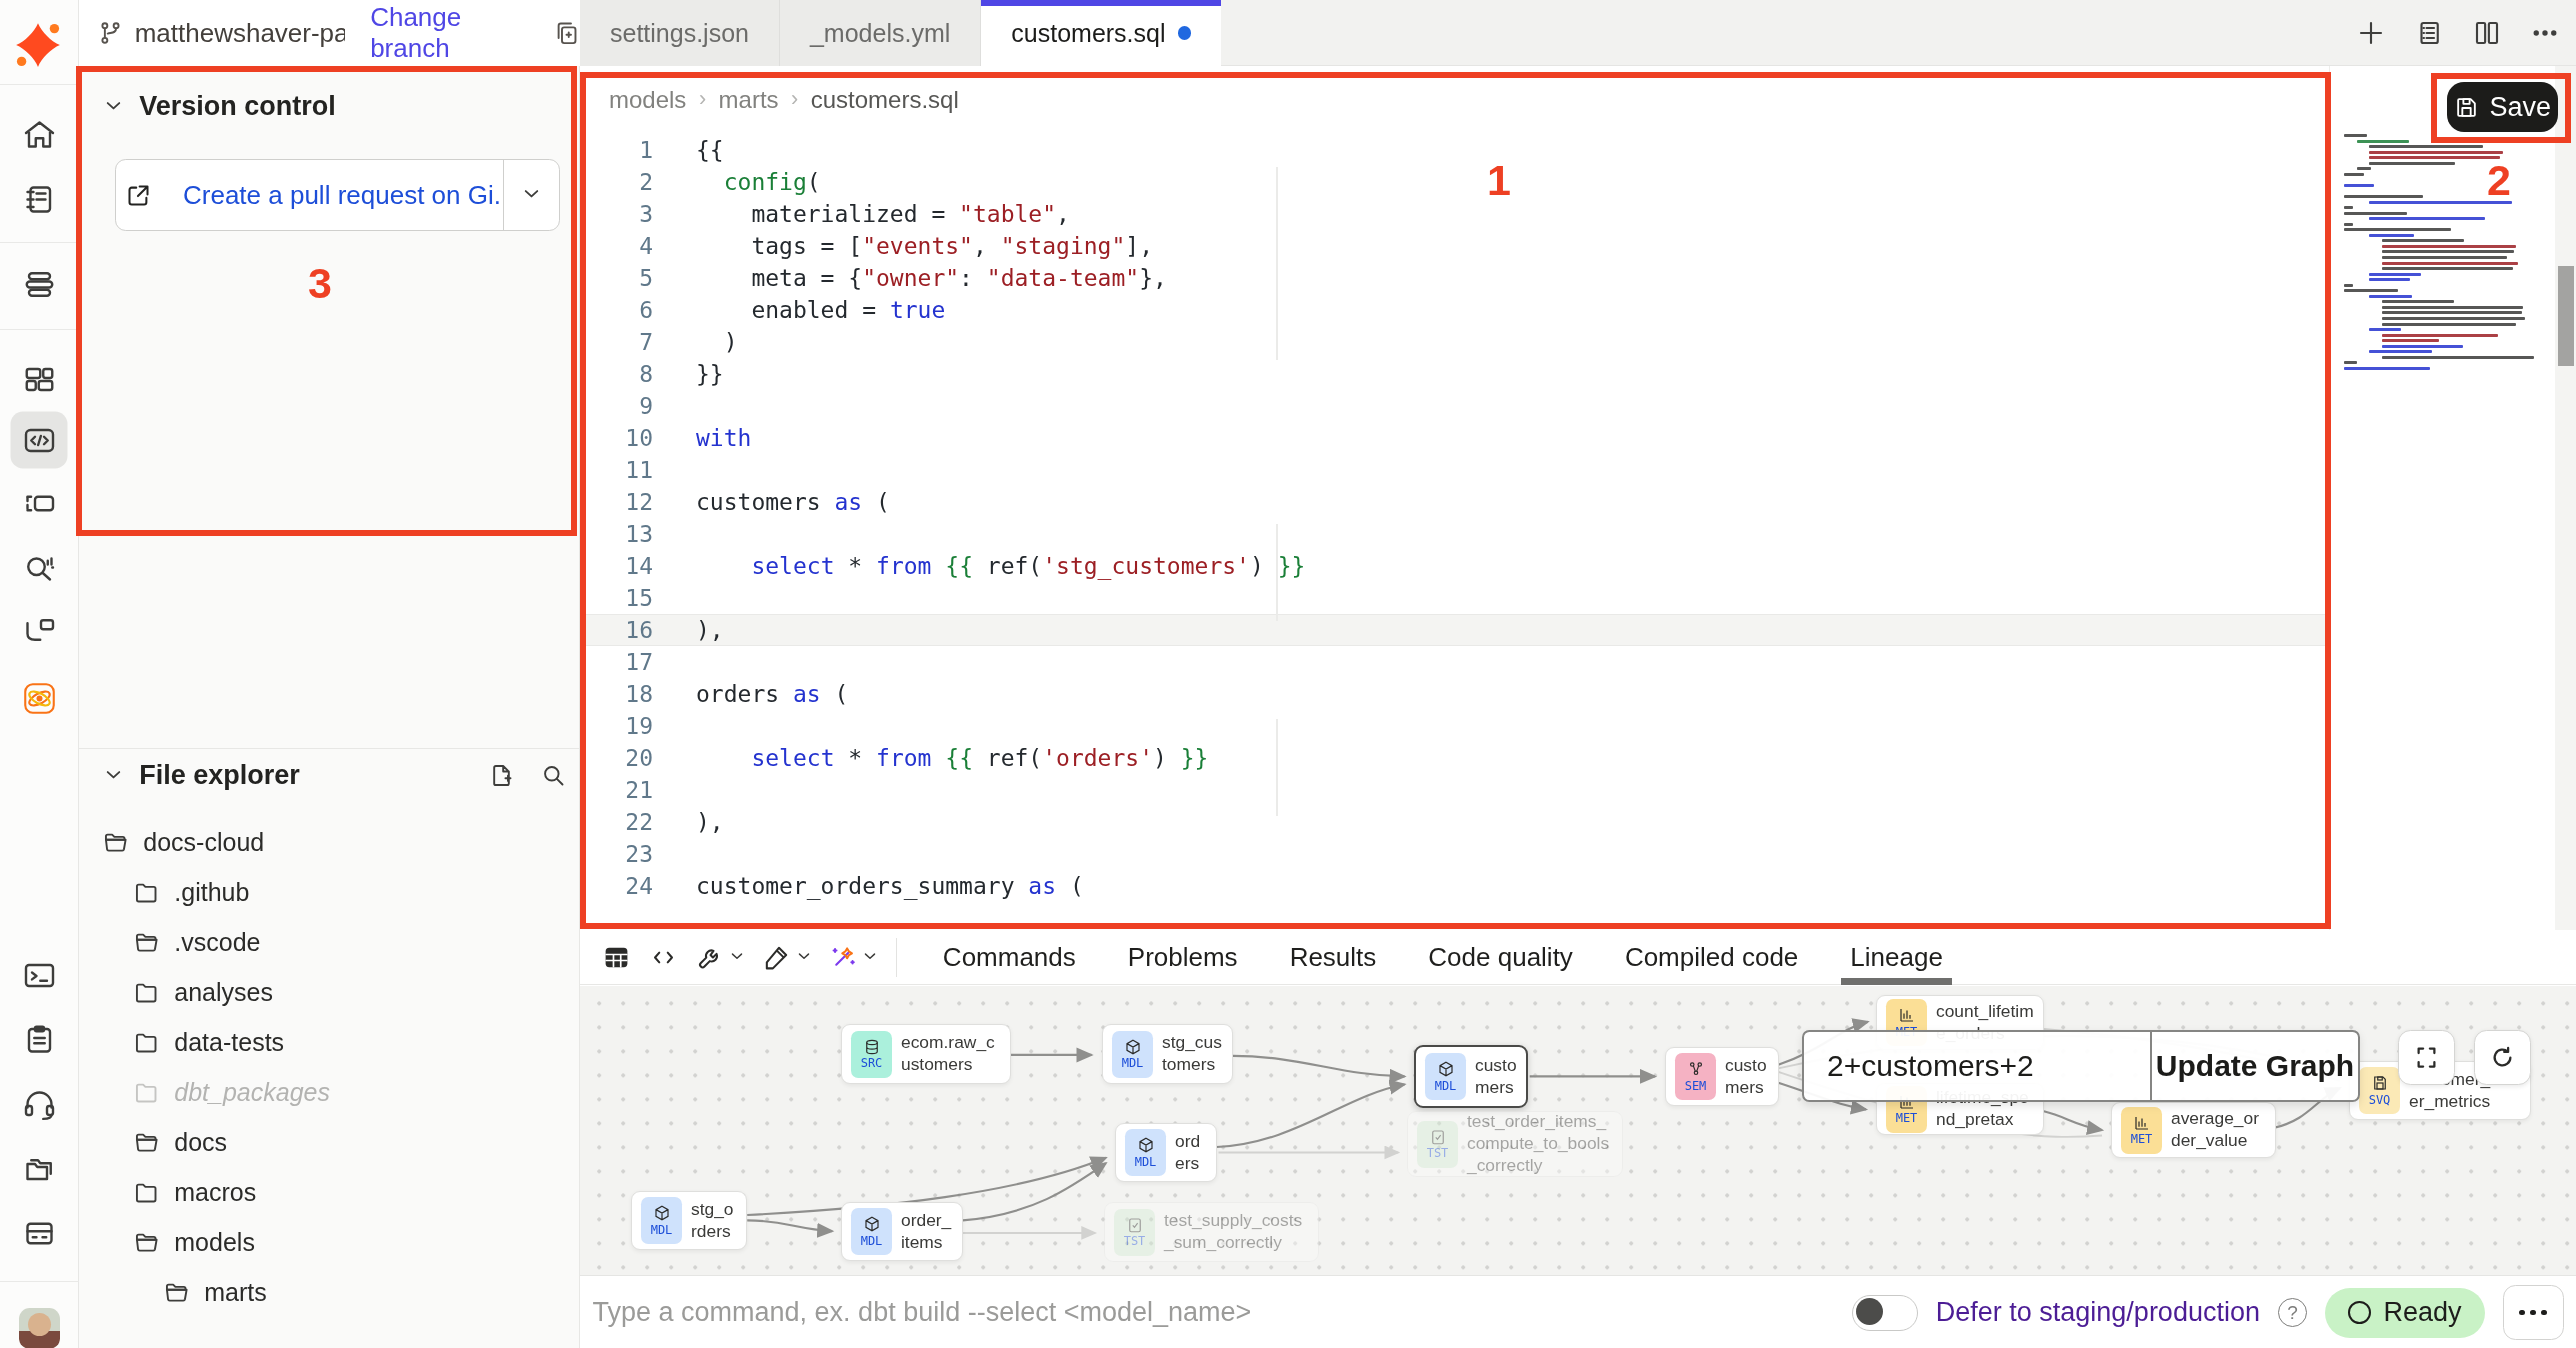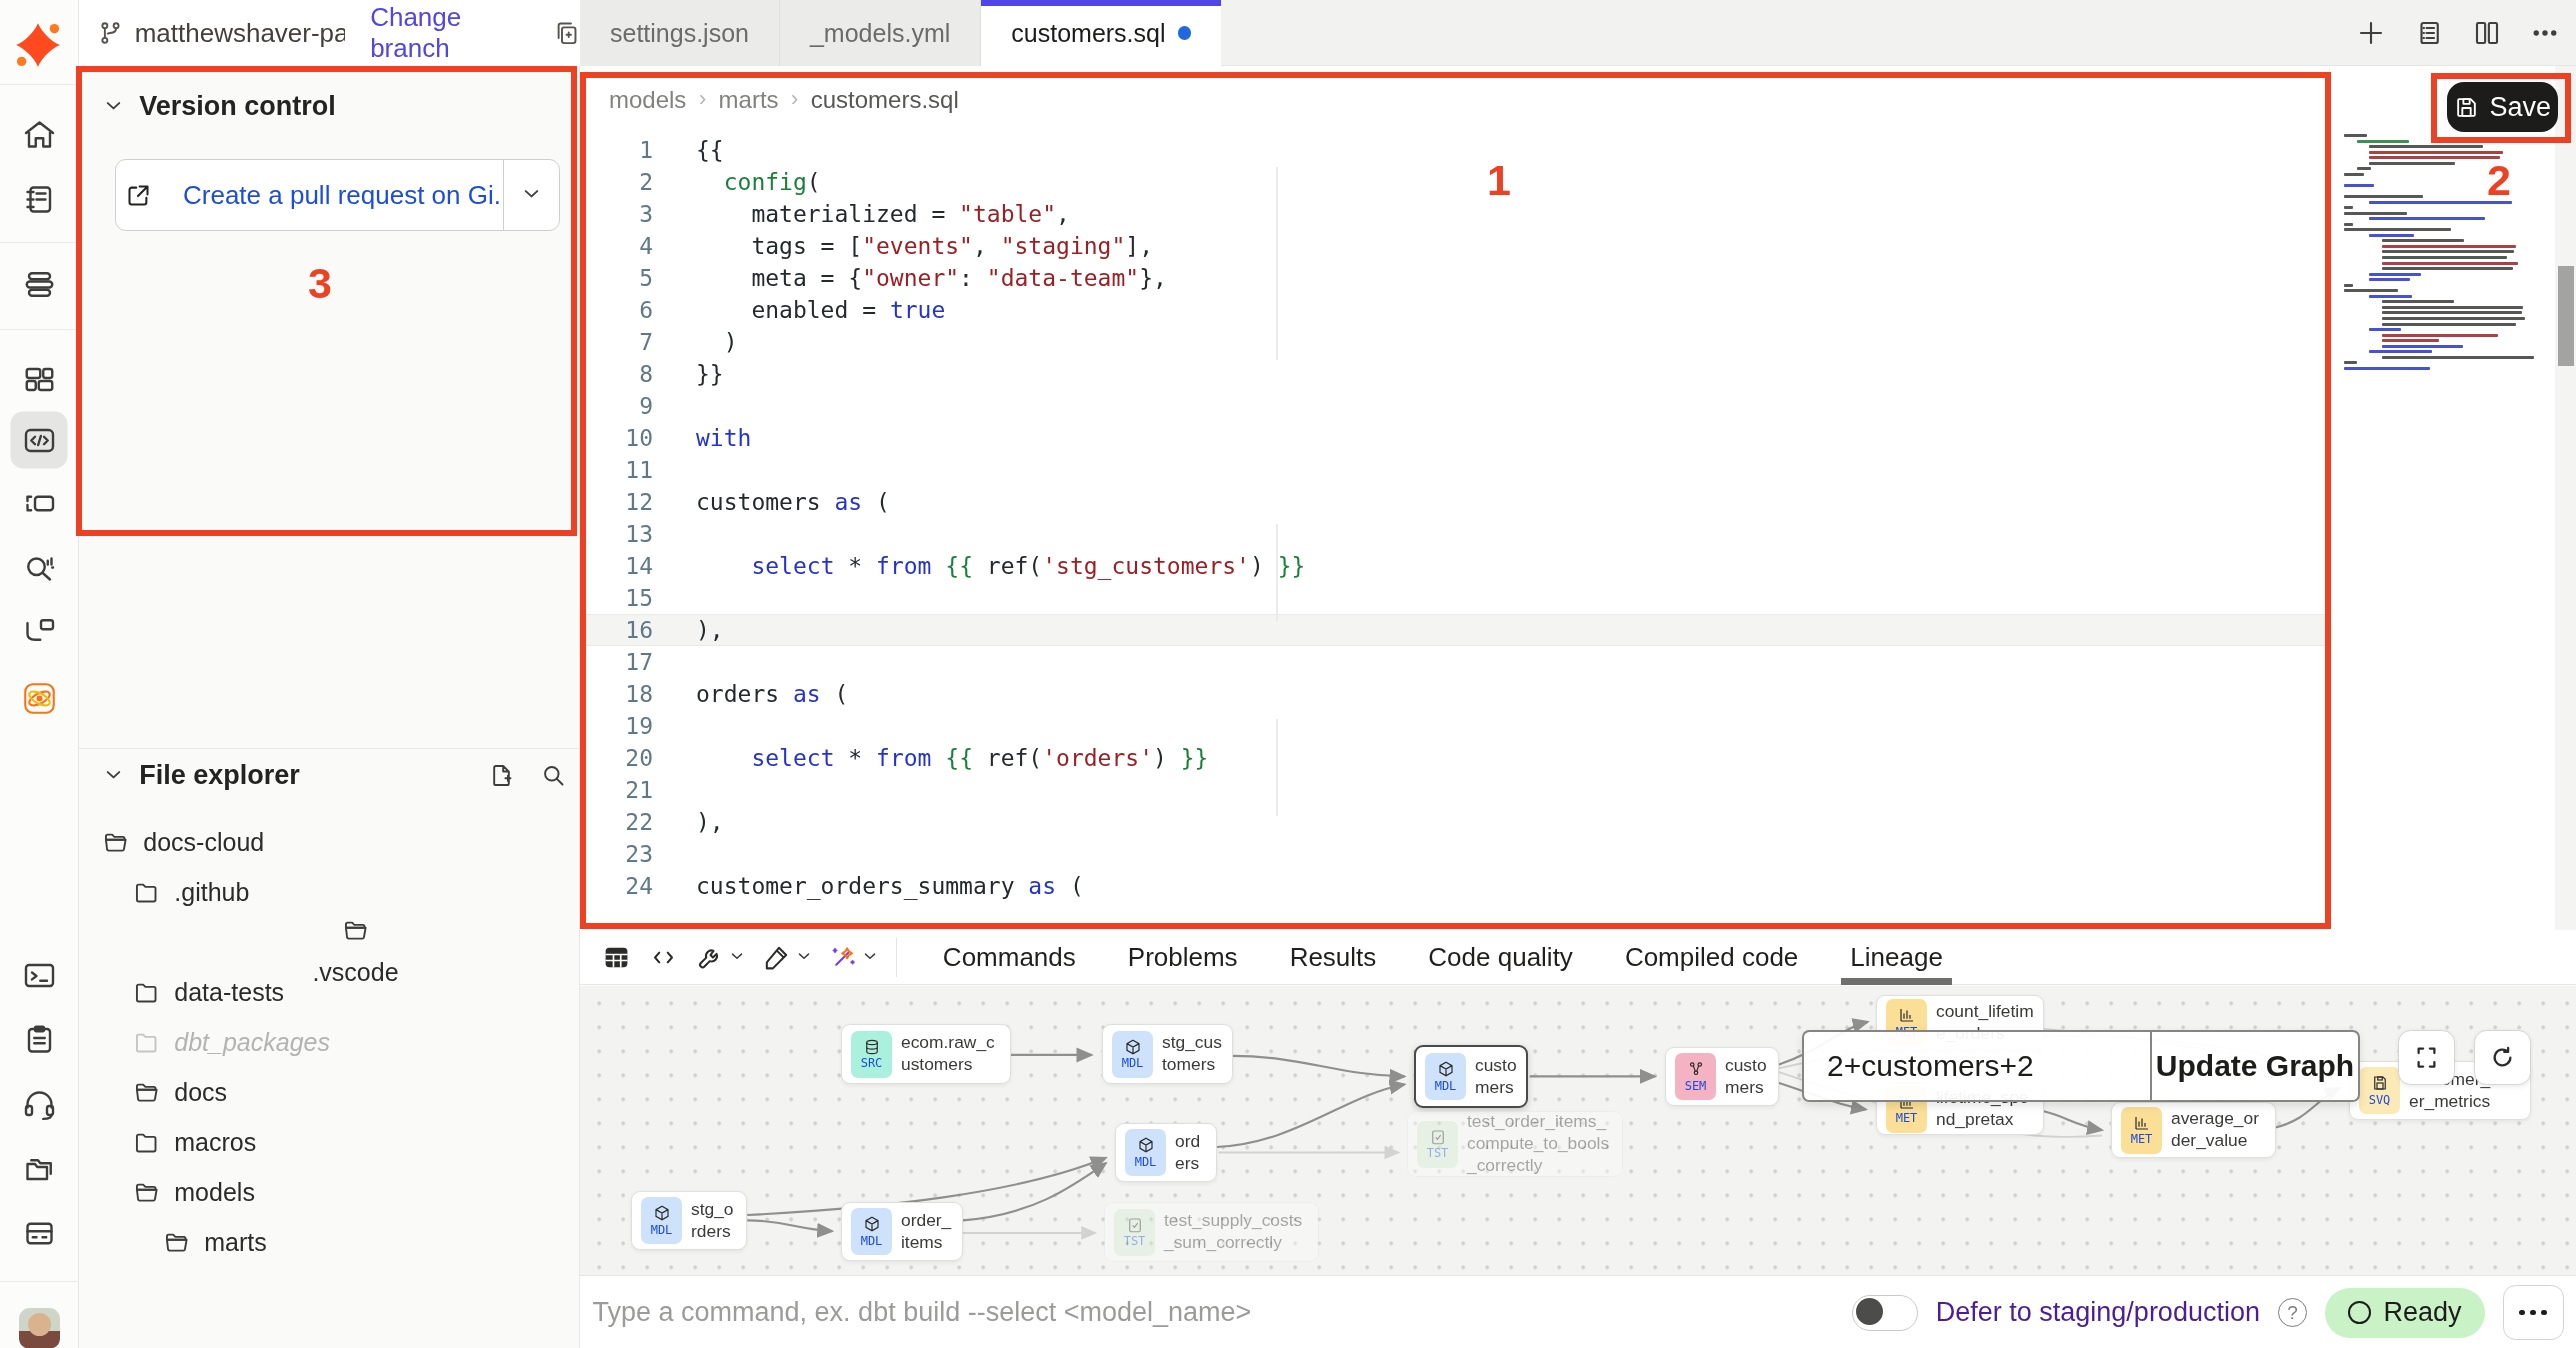--- a/index.html
+++ b/index.html
@@ -354,28 +354,36 @@
           <span>docs-cloud</span>
         </div>
         <div class="tree-row" style="padding-left: 54px;">
           <span style="display:flex">
             <svg viewBox="0 0 24 24">
               <path d="M3.5 18.5 V6.5 a1.5 1.5 0 0 1 1.5 -1.5 h4 l2 2 h7.5 a1.5 1.5 0 0 1 1.5 1.5 v10 a1.5 1.5 0 0 1 -1.5 1.5 H5 a1.5 1.5 0 0 1 -1.5 -1.5 Z"></path>
             </svg>
           </span>
           <span>.github</span>
         </div>
-        <div class="tree-row" style="padding-left: 54px; flex-direction: column;">
+        <div class="tree-row" style="padding-left: 54px;">
           <span style="display:flex">
             <svg viewBox="0 0 24 24">
               <path d="M3.5 6.5 a1.5 1.5 0 0 1 1.5 -1.5 h4 l2 2 h7.5 a1.5 1.5 0 0 1 1.5 1.5 v1 H3.5 Z"></path>
               <path d="M3.5 9.5 H21 L19.5 18 a1.5 1.5 0 0 1 -1.5 1.2 H6 A1.5 1.5 0 0 1 4.5 18 Z"></path>
             </svg>
           </span>
           <span>.vscode</span>
+        </div>
+        <div class="tree-row" style="padding-left: 54px;">
+          <span style="display:flex">
+            <svg viewBox="0 0 24 24">
+              <path d="M3.5 18.5 V6.5 a1.5 1.5 0 0 1 1.5 -1.5 h4 l2 2 h7.5 a1.5 1.5 0 0 1 1.5 1.5 v10 a1.5 1.5 0 0 1 -1.5 1.5 H5 a1.5 1.5 0 0 1 -1.5 -1.5 Z"></path>
+            </svg>
+          </span>
+          <span>analyses</span>
         </div>
         <div class="tree-row" style="padding-left: 54px;">
           <span style="display:flex">
             <svg viewBox="0 0 24 24">
               <path d="M3.5 18.5 V6.5 a1.5 1.5 0 0 1 1.5 -1.5 h4 l2 2 h7.5 a1.5 1.5 0 0 1 1.5 1.5 v10 a1.5 1.5 0 0 1 -1.5 1.5 H5 a1.5 1.5 0 0 1 -1.5 -1.5 Z"></path>
             </svg>
           </span>
           <span>data-tests</span>
         </div>
         <div class="tree-row muted" style="padding-left: 54px;">

